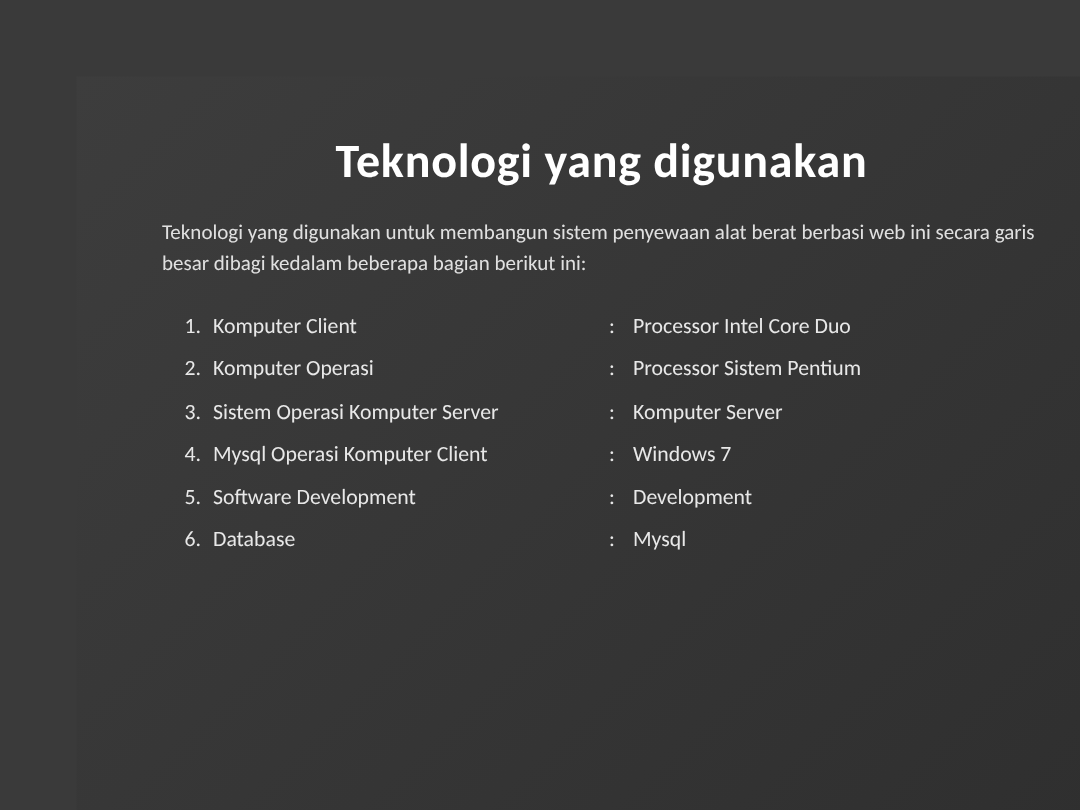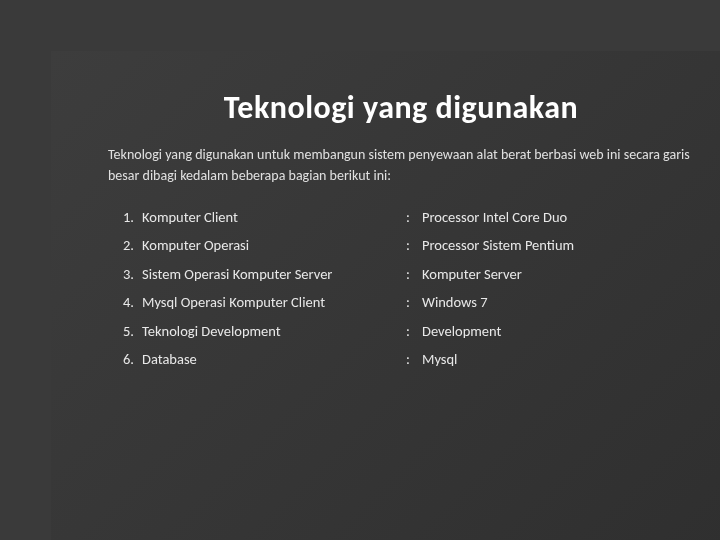--- a/index.html
+++ b/index.html
@@ -139,21 +139,21 @@
       <td class="value-col">Komputer Server</td>
     </tr>
         <tr>
       <td class="num-col">4.</td>
       <td class="label-col">Mysql Operasi Komputer Client</td>
       <td class="separator-col">:</td>
       <td class="value-col">Windows 7</td>
     </tr>
         <tr>
       <td class="num-col">5.</td>
-      <td class="label-col">Teknologi Development</td>
+      <td class="label-col">Software Development</td>
       <td class="separator-col">:</td>
       <td class="value-col"> Development</td>
     </tr>
         <tr>
       <td class="num-col">6.</td>
       <td class="label-col">Database</td>
       <td class="separator-col">:</td>
       <td class="value-col">Mysql</td>
     </tr>
       </tbody>

